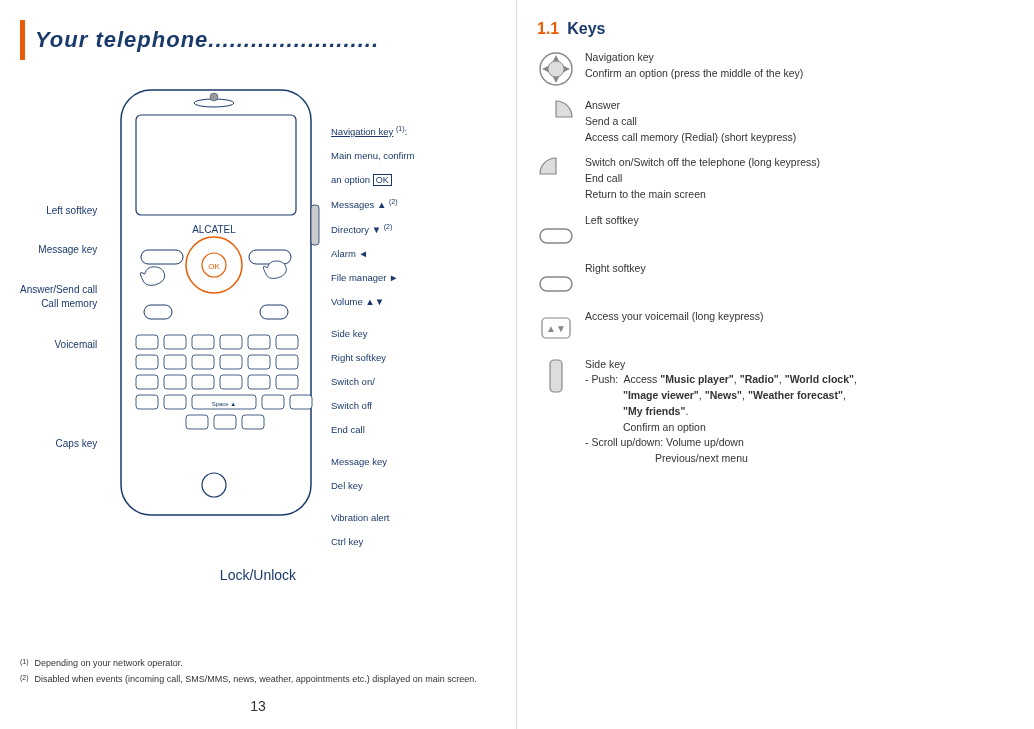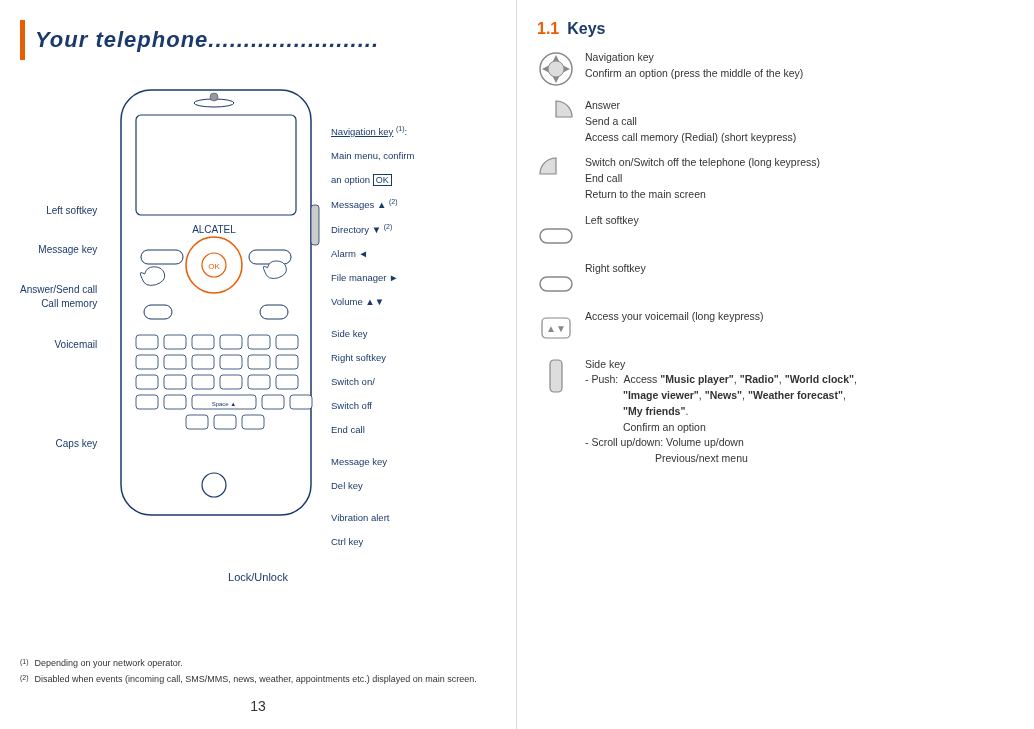--- a/index.html
+++ b/index.html
@@ -262,21 +262,21 @@
       <div>Right softkey</div>
       <div>Switch on/</div>
       <div>Switch off</div>
       <div>End call</div>
       <div style="margin-top:8px">Message key</div>
       <div>Del key</div>
       <div style="margin-top:8px">Vibration alert</div>
       <div>Ctrl key</div>
     </div>
 
-    <div style="position:absolute; bottom:65px; left:50%; transform:translateX(-50%); font-size:11px; color:#1a3a6b; white-space:nowrap;">Lock/Unlock</div>
+    <div style="position:absolute; bottom:65px; left:50%; transform:translateX(-50%); font-size:14px; color:#1a3a6b; white-space:nowrap;">Lock/Unlock</div>
   </div>
 
   <div class="footnotes">
     <div class="footnote">
       <span><sup>(1)</sup></span>
       <span>Depending on your network operator.</span>
     </div>
     <div class="footnote">
       <span><sup>(2)</sup></span>
       <span>Disabled when events (incoming call, SMS/MMS, news, weather, appointments etc.) displayed on main screen.</span>

